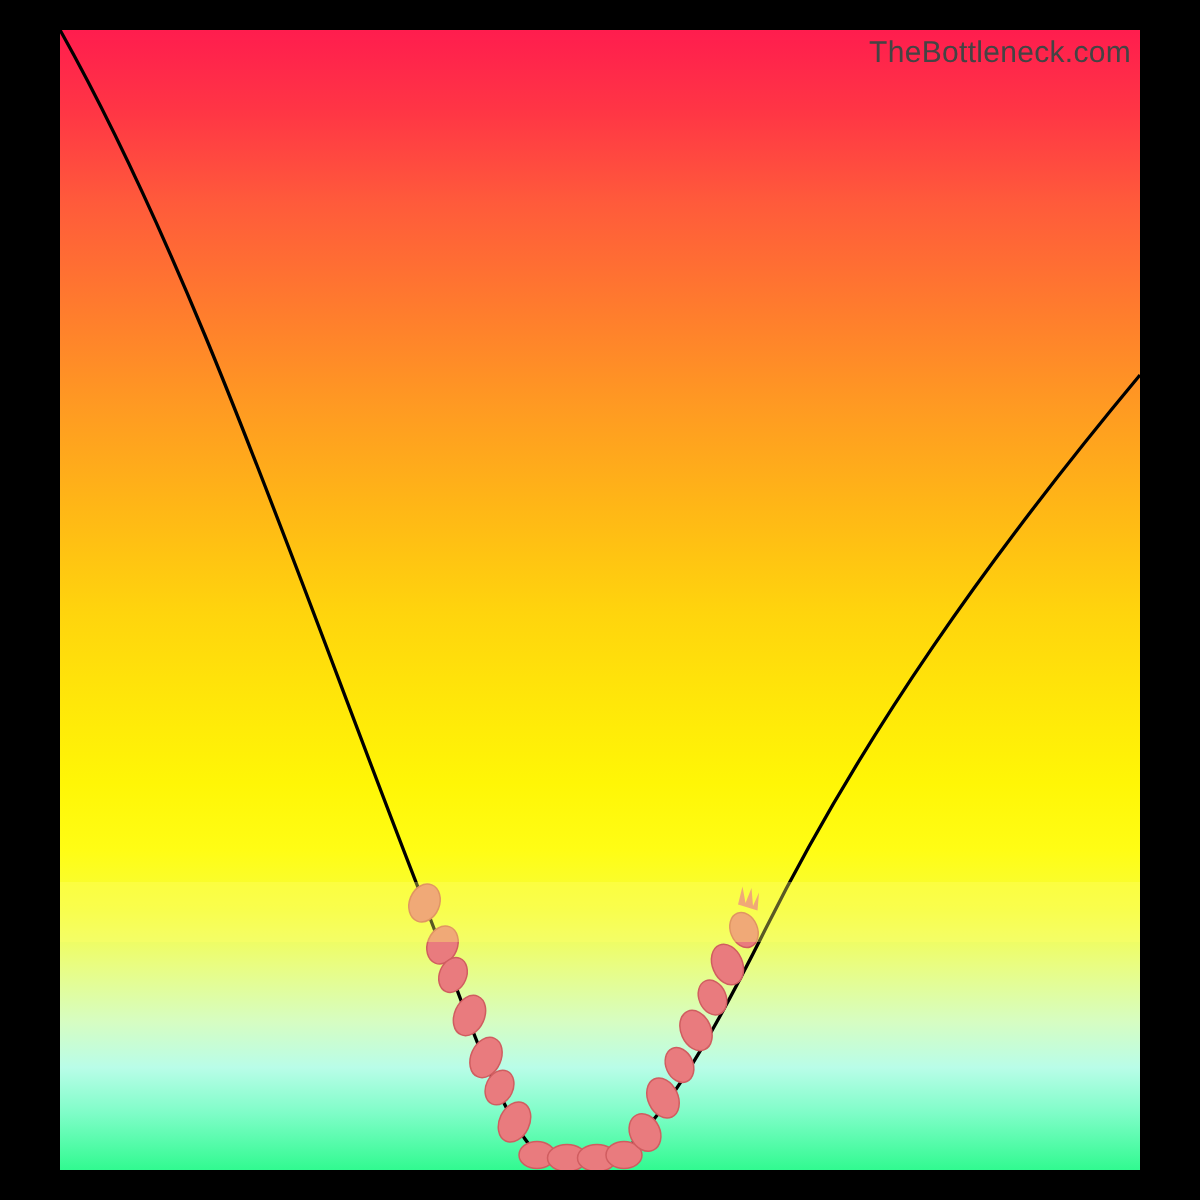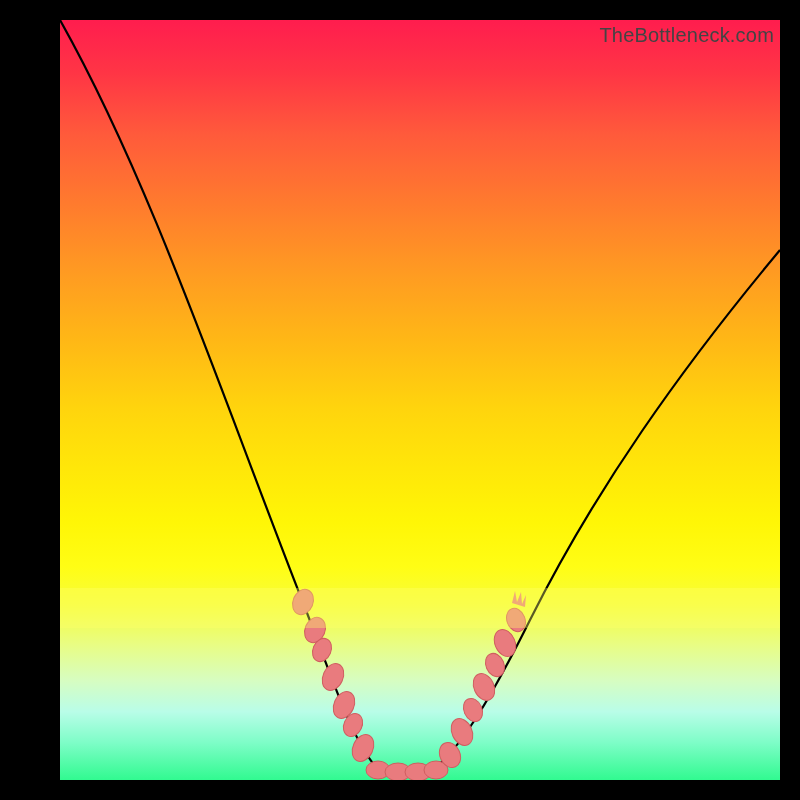--- a/index.html
+++ b/index.html
@@ -28,21 +28,20 @@
       #ffe709 59%,
       #fff606 66%,
       #fffd15 72%,
       #f6fd3c 77%,
       #e9fd81 82%,
       #d6fdc2 87%,
       #b9fde8 91%,
       #7ffdc8 95%,
       #31fa90 100%
     );
-    margin-left: 20px;
   }
   .watermark {
     position: absolute;
     right: 6px;
     top: 4px;
     color: #444;
     font-size: 20px;
     font-weight: 500;
     letter-spacing: 0.2px;
   }

